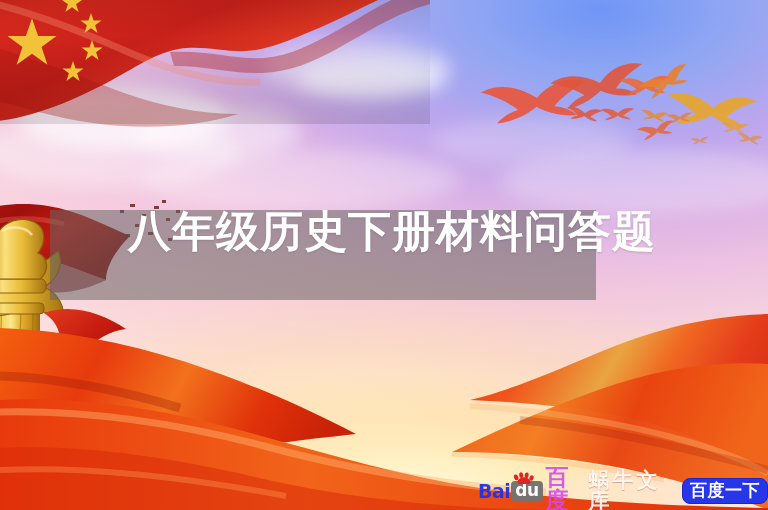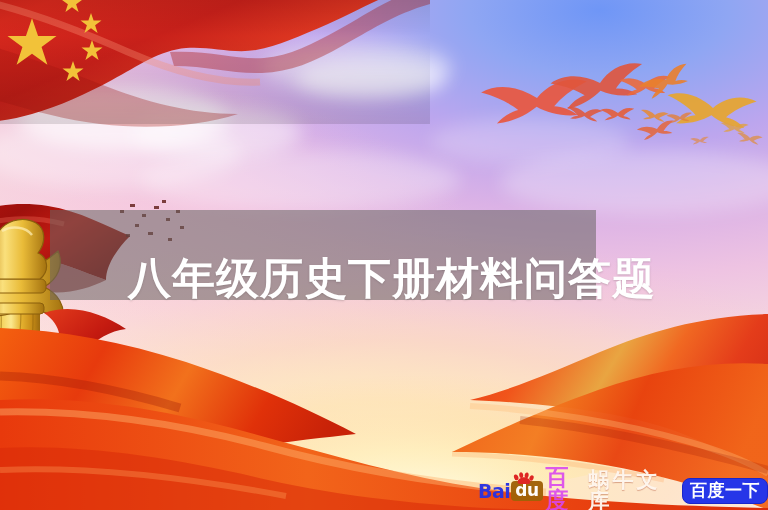--- a/index.html
+++ b/index.html
@@ -59,21 +59,21 @@
   
   .waves { position:absolute; left:0; bottom:0; width:768px; height:230px; }
   .waves svg { display:block; width:100%; height:100%; }
 
   
   .title-band {
     position:absolute;
     left:50px; top:210px;
     width:546px; height:90px;
     background:rgba(104,100,98,0.55);
-    display:flex; align-items:flex-end;
+    display:flex; align-items:flex-start;
   }
   .title-text {
     font-family:"DejaVu Sans", sans-serif;
     font-size:43px;
     font-weight:700;
     color:#ffffff;
     letter-spacing:1px;
     white-space:nowrap;
     padding-left:78px;
     line-height:1;
@@ -95,21 +95,21 @@
   }
   .baidu-bai {
     font-family:"DejaVu Sans", sans-serif;
     font-size:19px; font-weight:700;
     color:#2932e1;
     line-height:1;
     letter-spacing:-0.5px;
   }
   .baidu-du-box {
     position:relative;
-    background:#a16207;
+    background:#737373;
     border-radius:4px;
     padding:1px 4px 2px 4px;
     margin:0 1px;
     line-height:1;
   }
   .baidu-du {
     font-family:"DejaVu Sans", sans-serif;
     font-size:17px; font-weight:700;
     color:#fff; line-height:1;
     letter-spacing:-0.5px;

